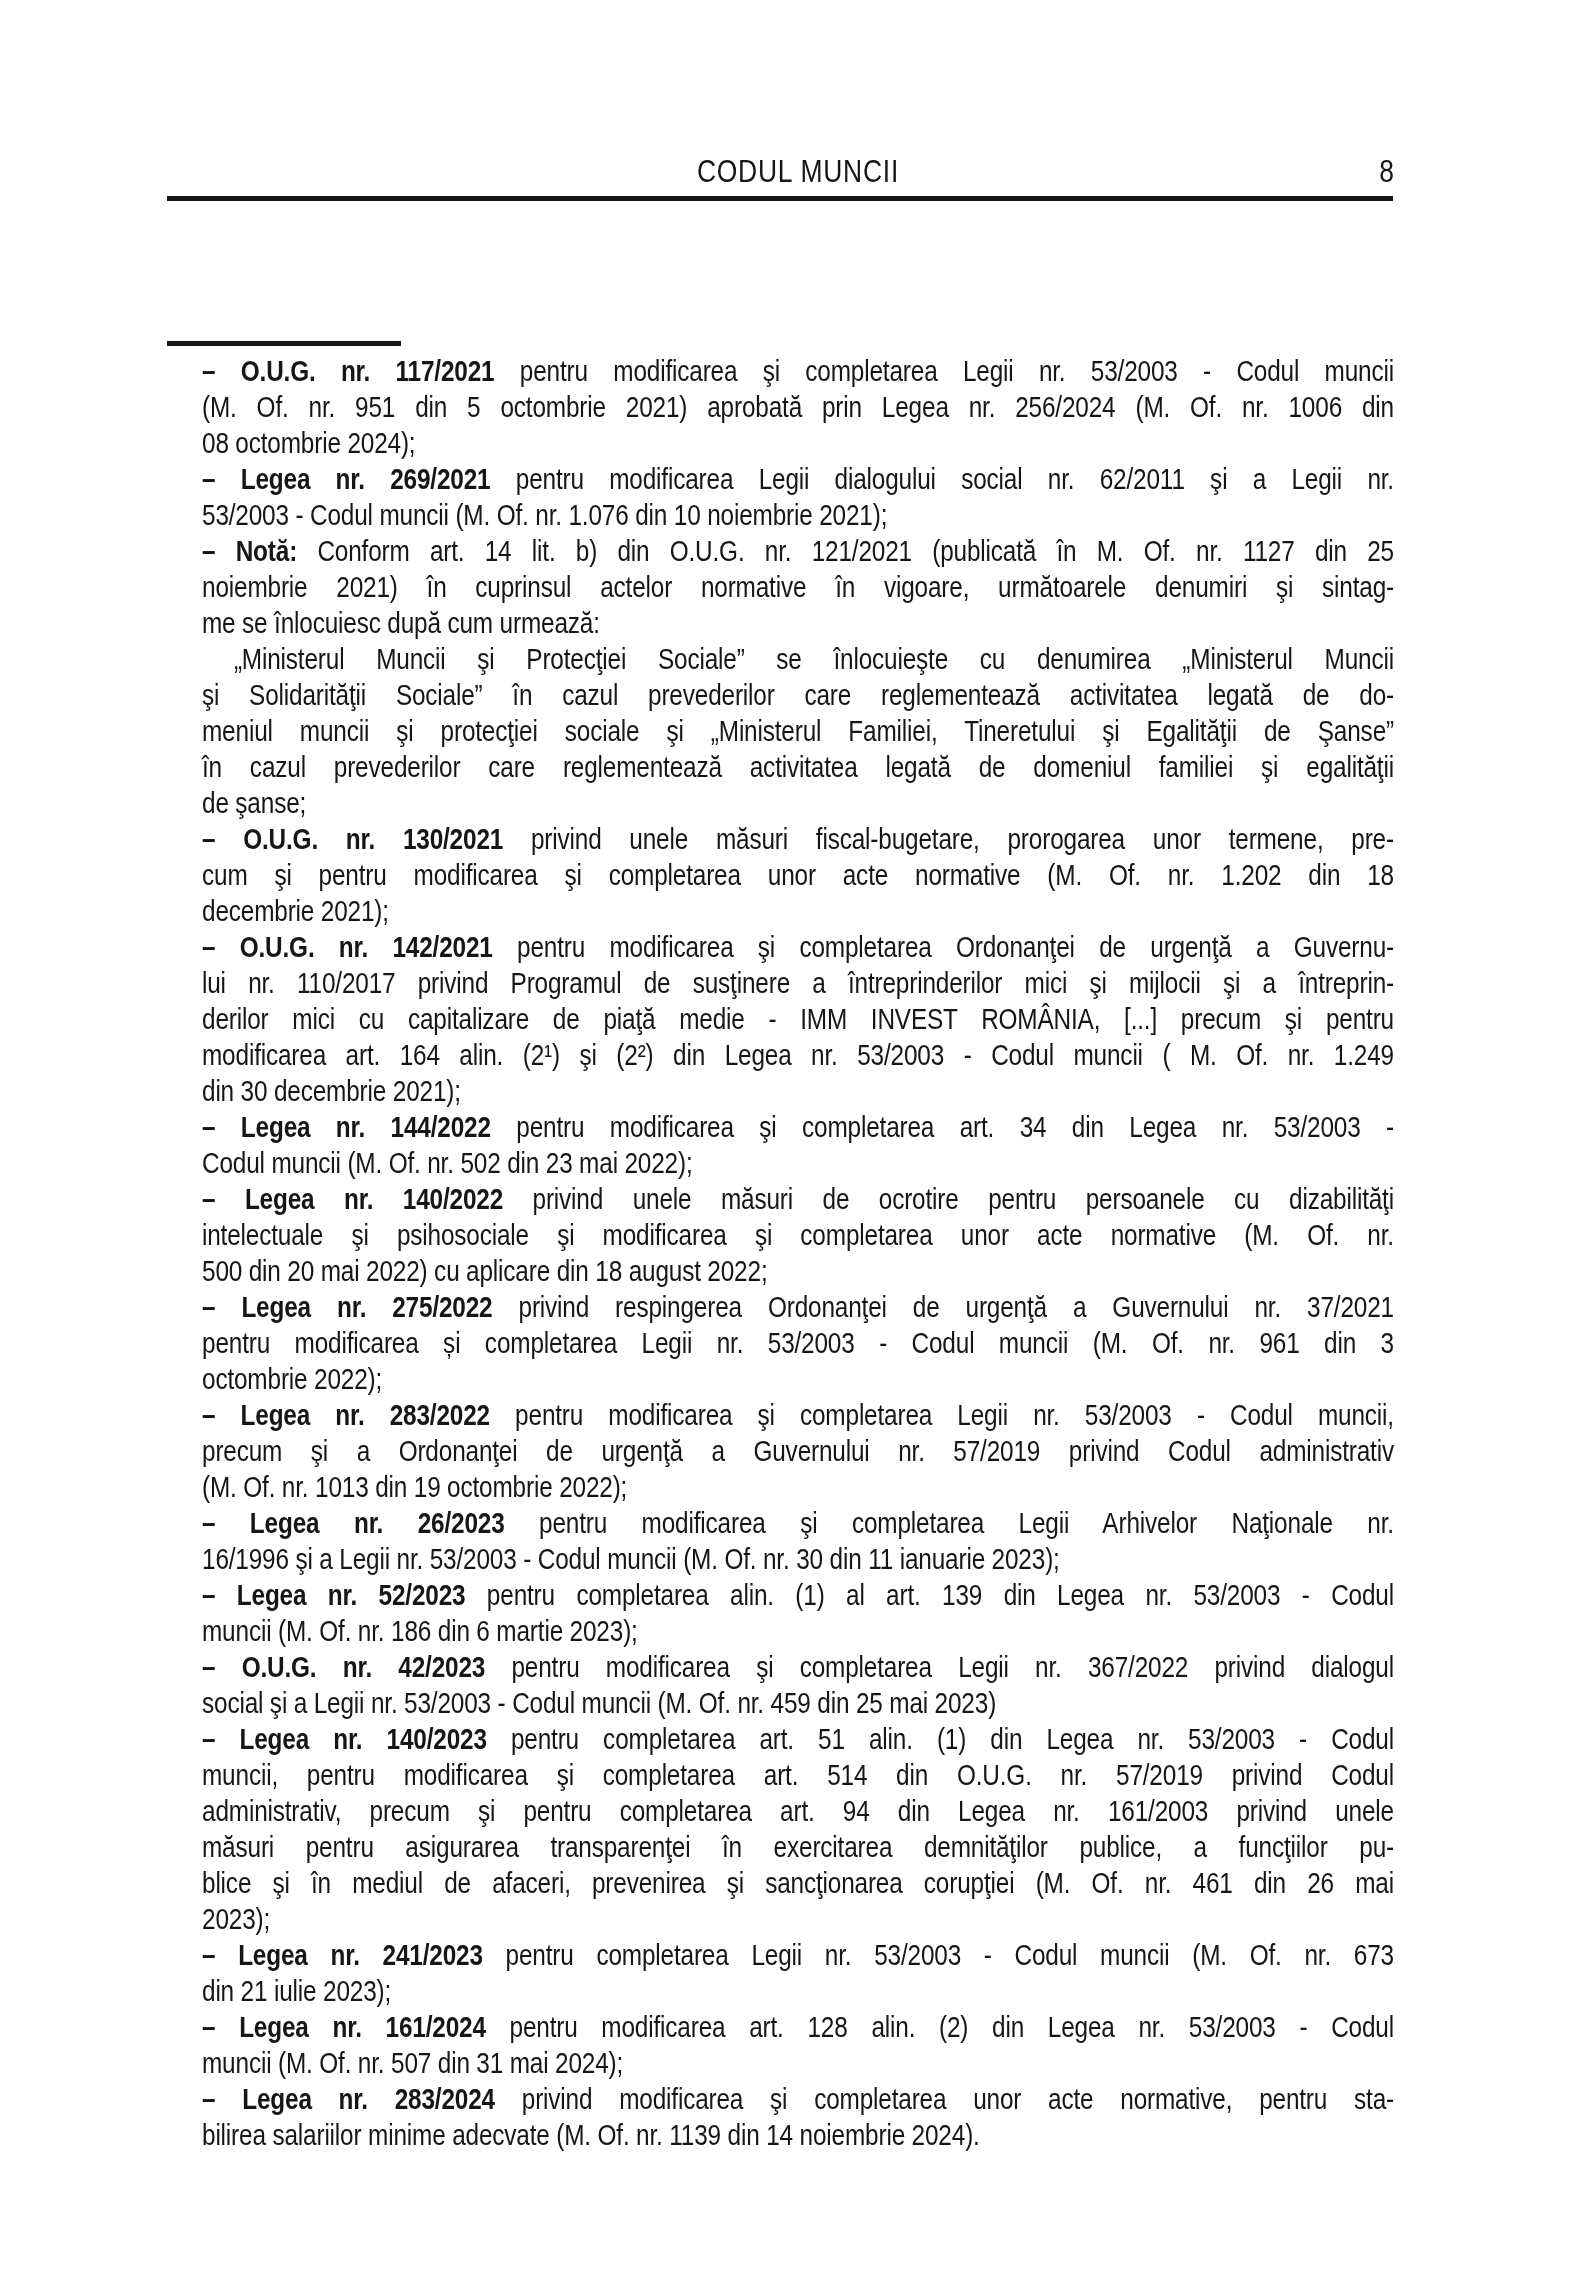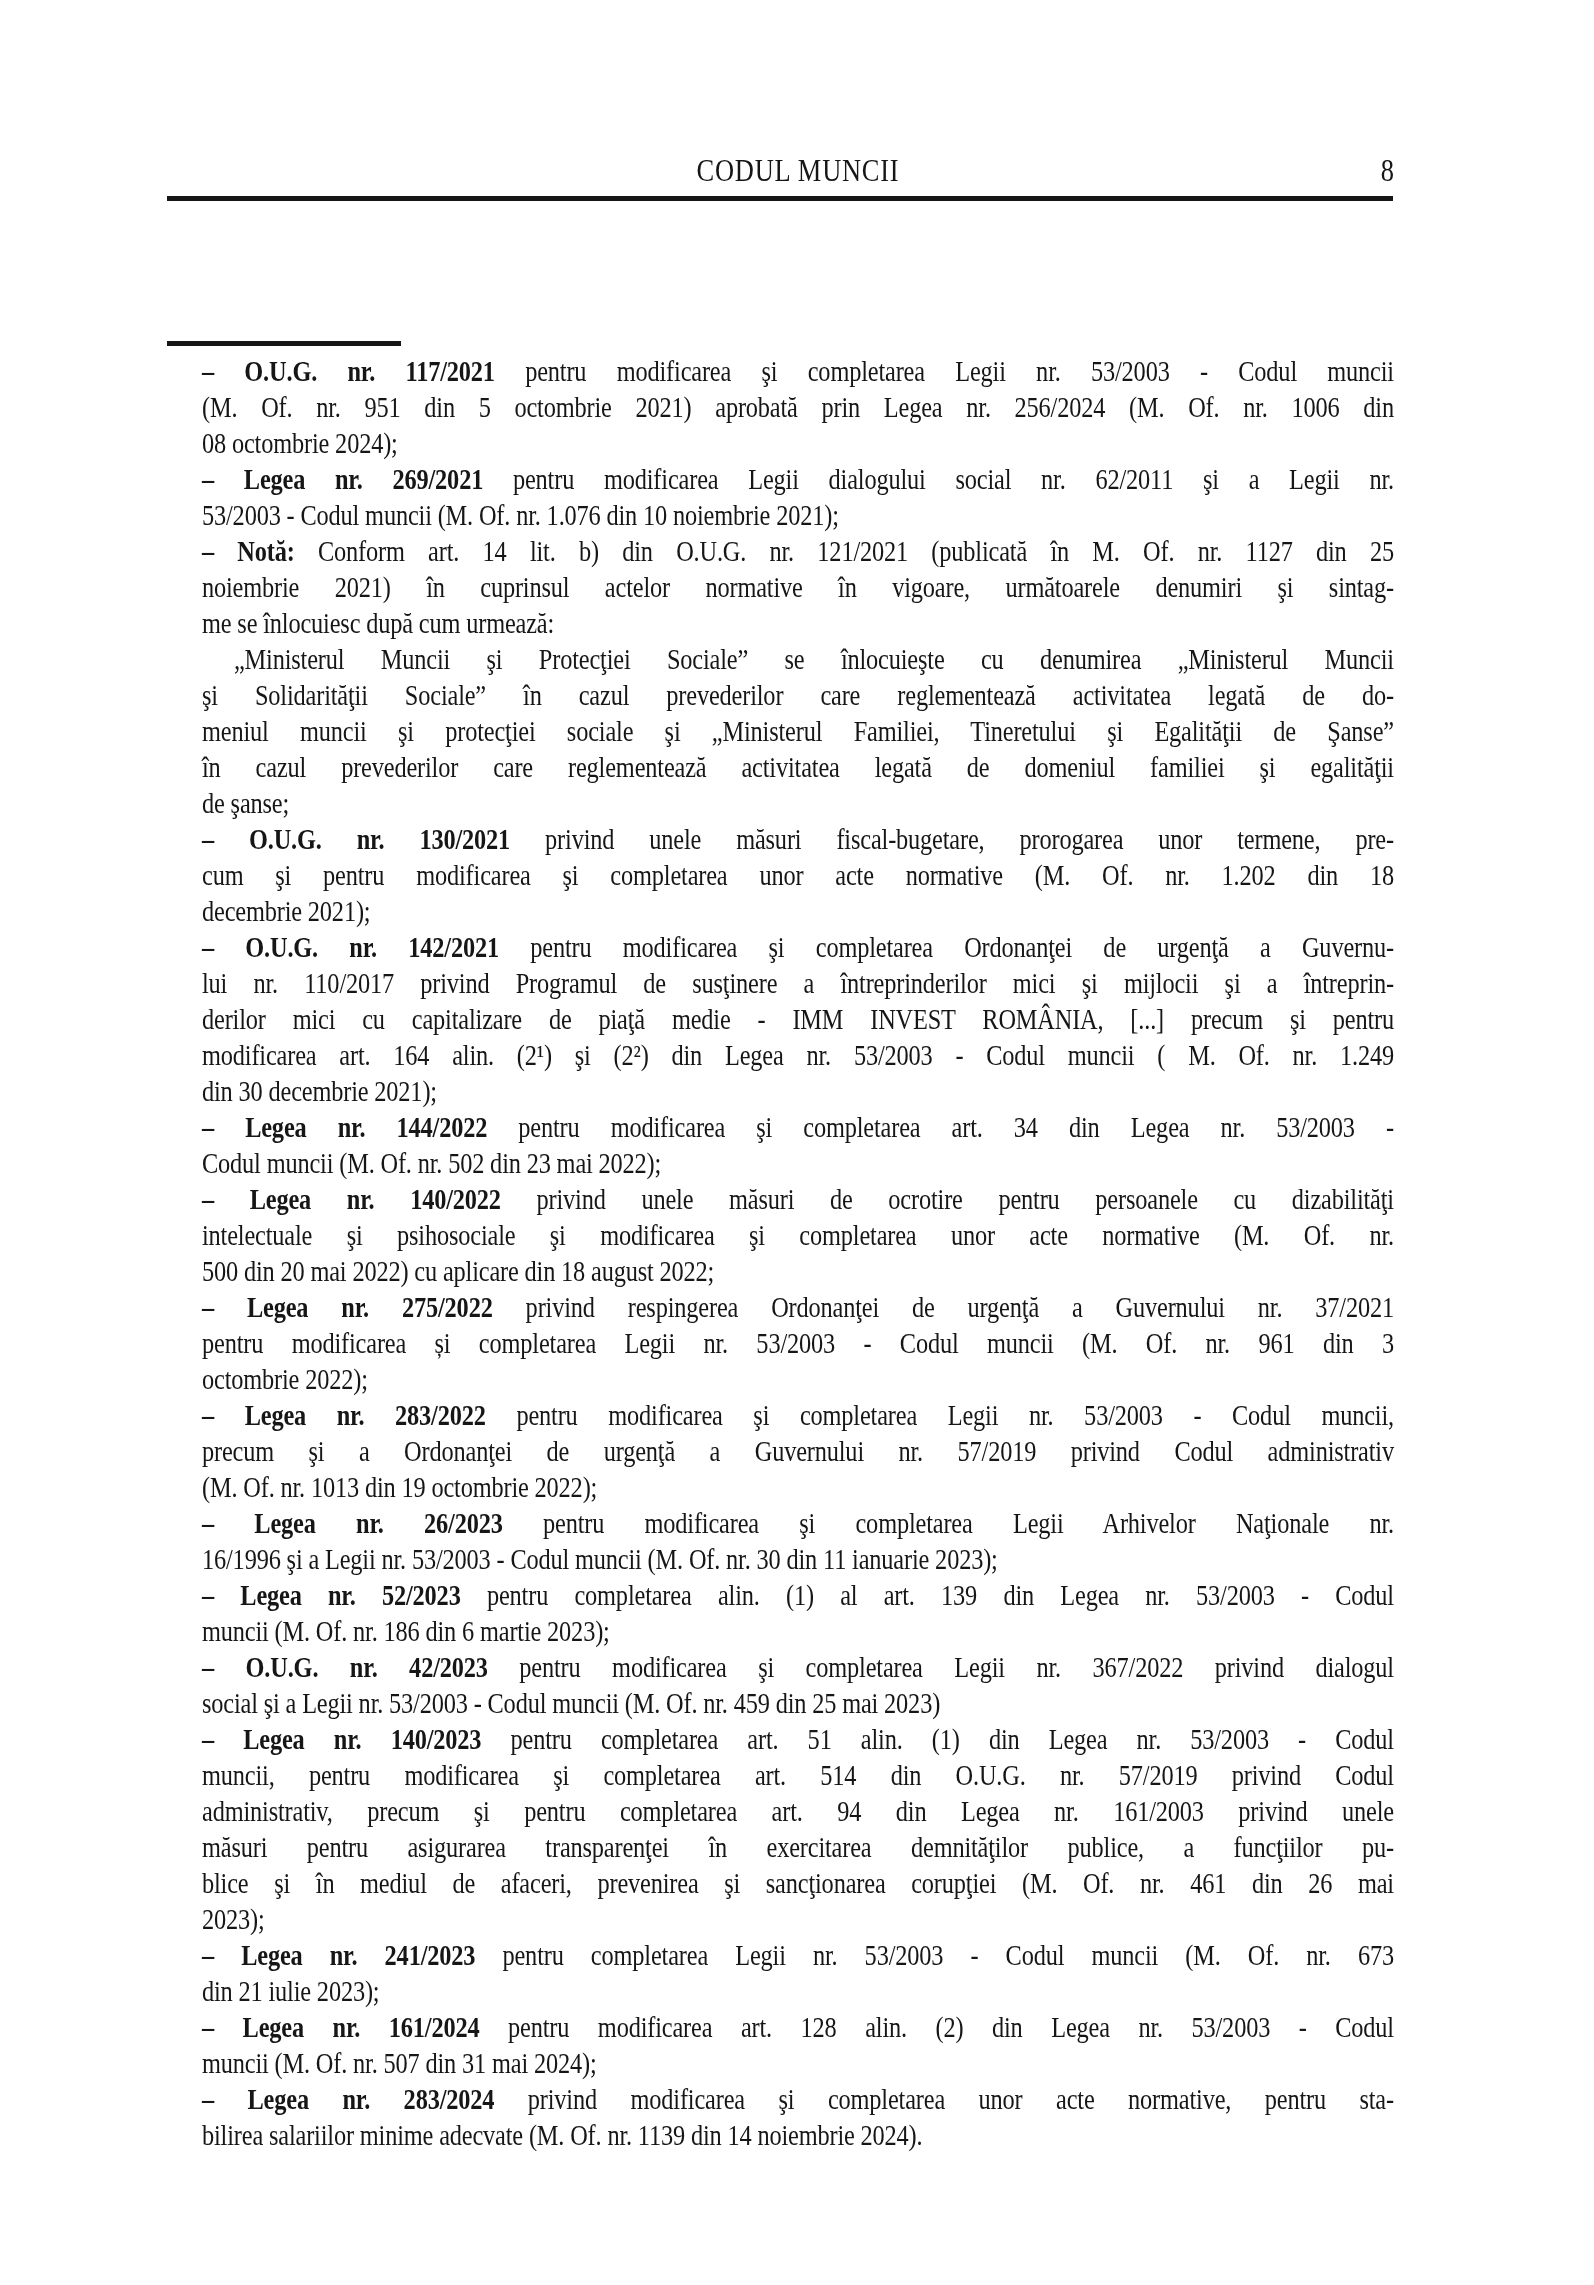--- a/index.html
+++ b/index.html
@@ -2,21 +2,21 @@
 <html style="font-size:14.4px"><head>
 <meta charset="utf-8">
 <style>
   html, body { margin: 0; padding: 0; background: #ffffff; }
   .page {
     position: relative;
     width: 1595px;
     height: 2285px;
     background: #ffffff;
     overflow: hidden;
-    font-family: Liberation Serif, serif;
+    font-family: Liberation Sans, sans-serif;
     color: #161616;
   }
   
   .header-row {
     position: absolute;
     left: 202px; top: 153px;
     width: 1419px;
     transform: scaleX(0.84);
     transform-origin: 0 0;
     font-size: 31.5px;

